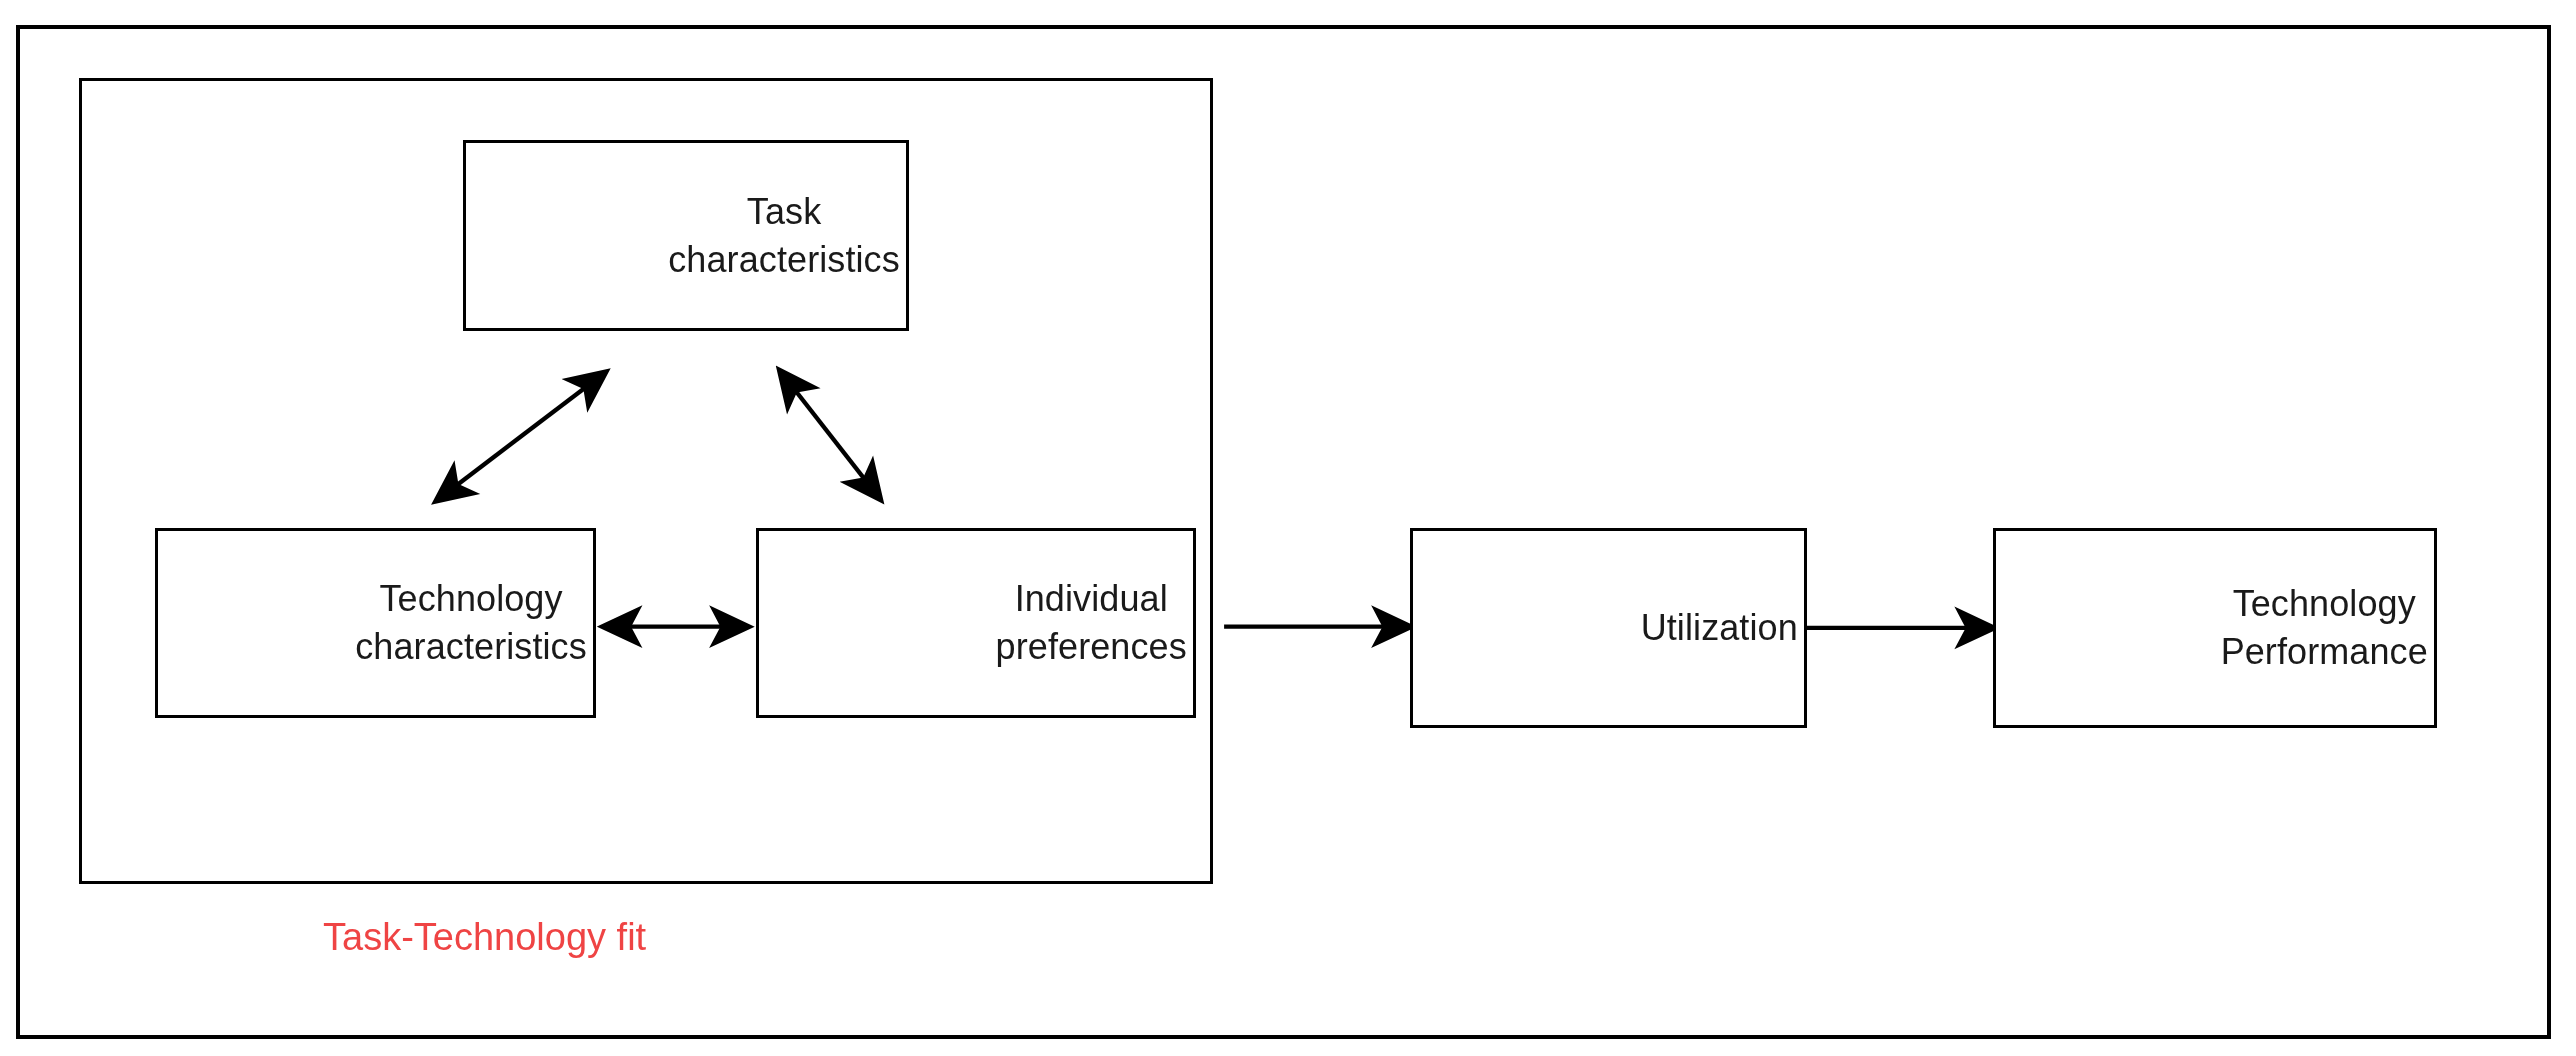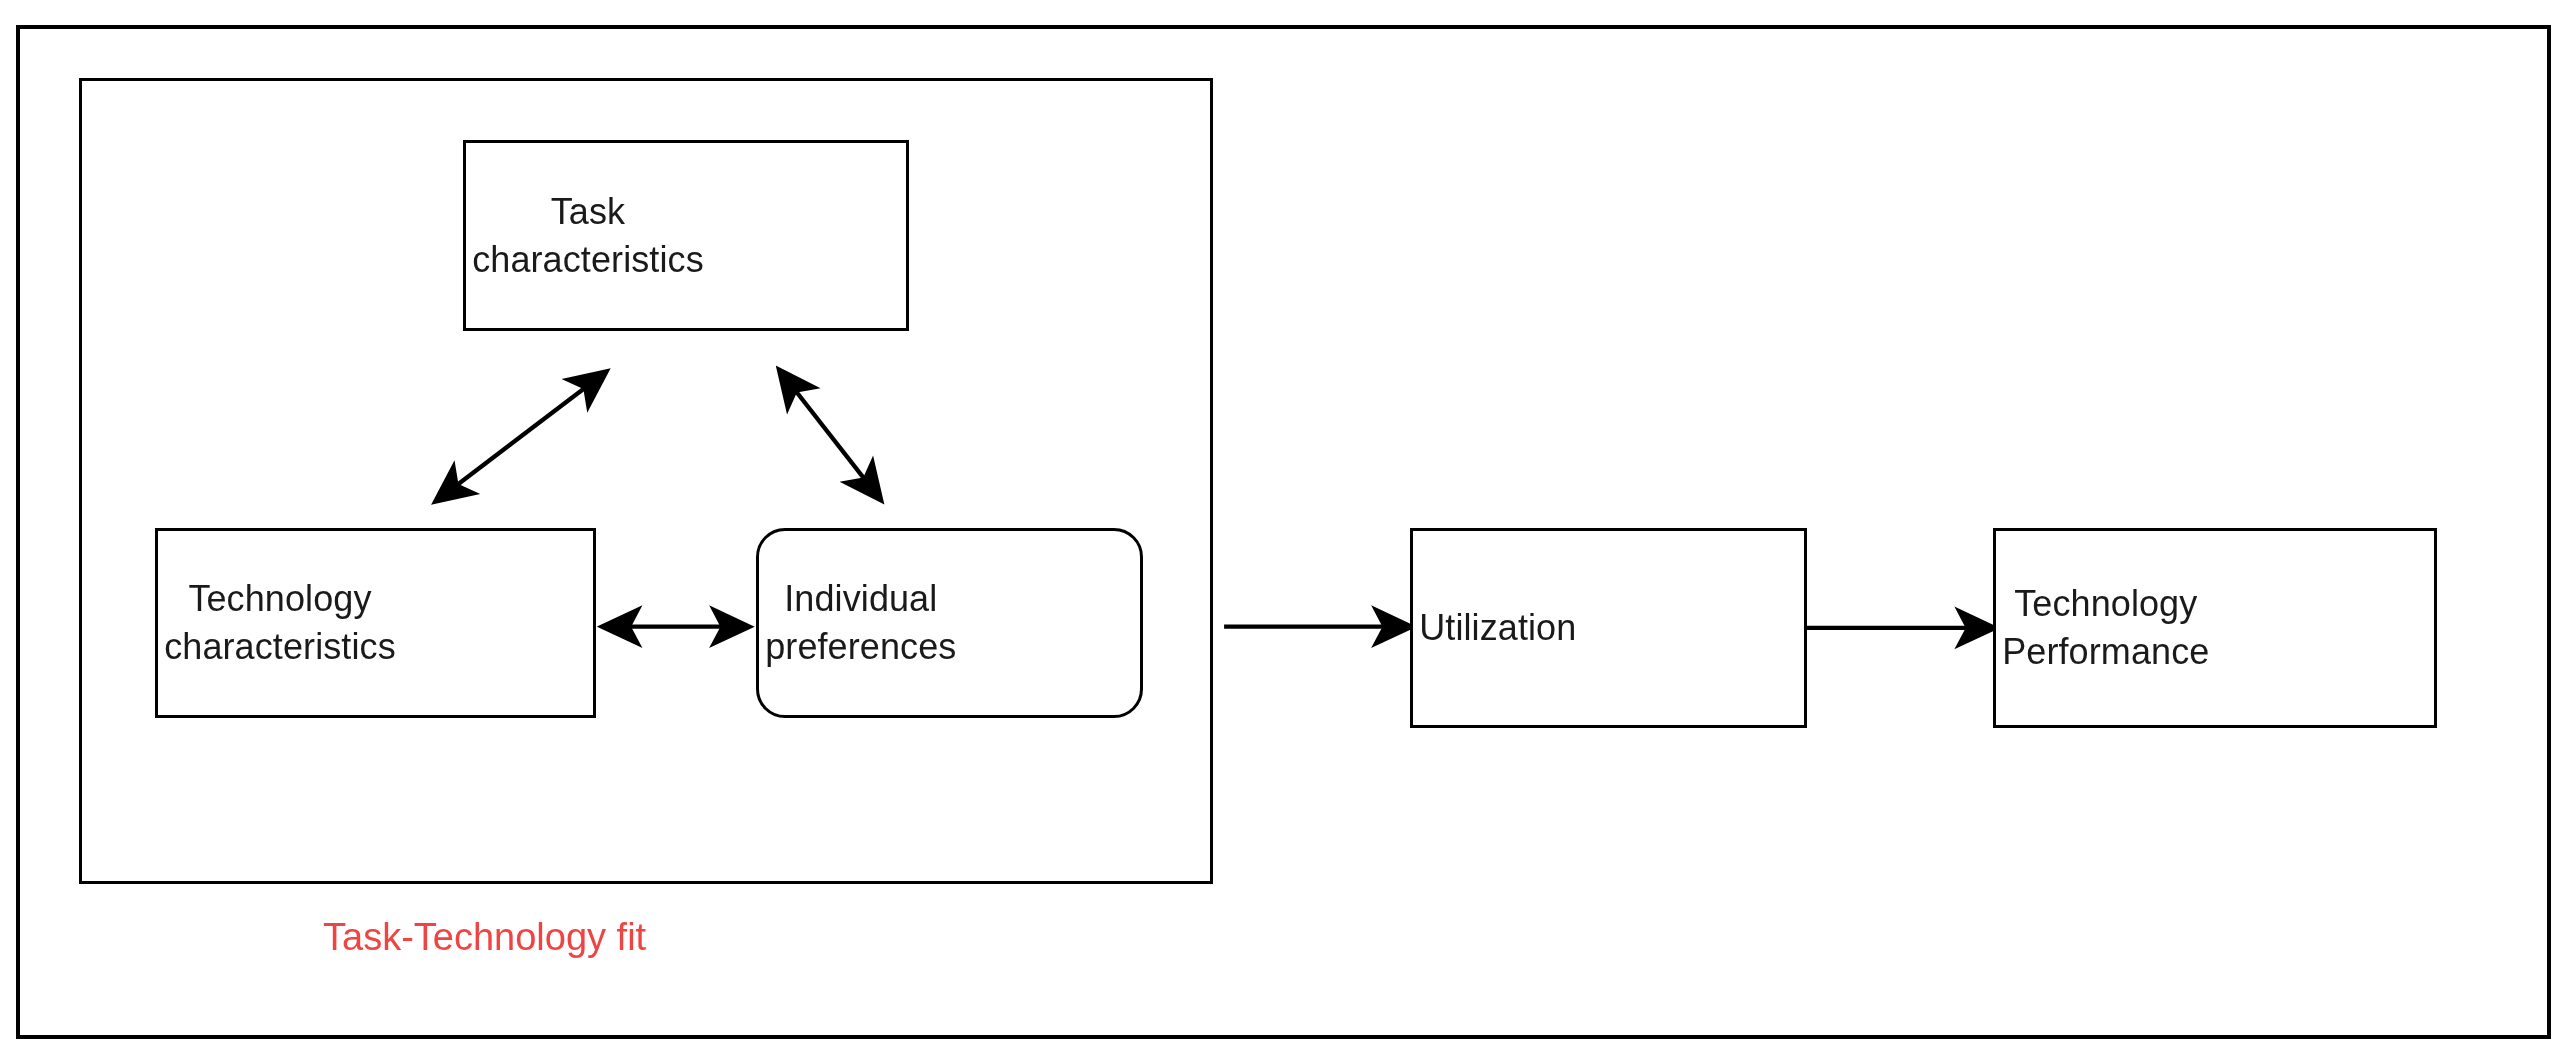--- a/index.html
+++ b/index.html
@@ -41,21 +41,21 @@
     background: transparent;
   }
   
   .node {
     position: absolute;
     border: 3.7px solid #000000;
     box-sizing: border-box;
     background: #ffffff;
     display: flex;
     align-items: center;
-    justify-content: flex-start;
+    justify-content: flex-end;
     text-align: center;
   }
   .node-label {
     font-family: "Liberation Sans", sans-serif;
     font-size: 36px;
     line-height: 1.32;
     color: #1a1a1a;
     letter-spacing: 0.1px;
     white-space: pre-line;
     padding: 0 6.2px;
@@ -64,21 +64,21 @@
   #node-task {
     left: 463px;  top: 140px;
     width: 446px; height: 191px;
   }
   #node-technology {
     left: 155px;  top: 528px;
     width: 441px; height: 190px;
   }
   #node-individual {
     left: 756px; top: 528px;
-    width: 387px; height: 190px; border-radius: 29px;
+    width: 440px; height: 190px;
   }
   #node-utilization {
     left: 1410px; top: 528px;
     width: 397px; height: 200px;
   }
   #node-performance {
     left: 1993px; top: 528px;
     width: 444px; height: 200px;
   }
   

